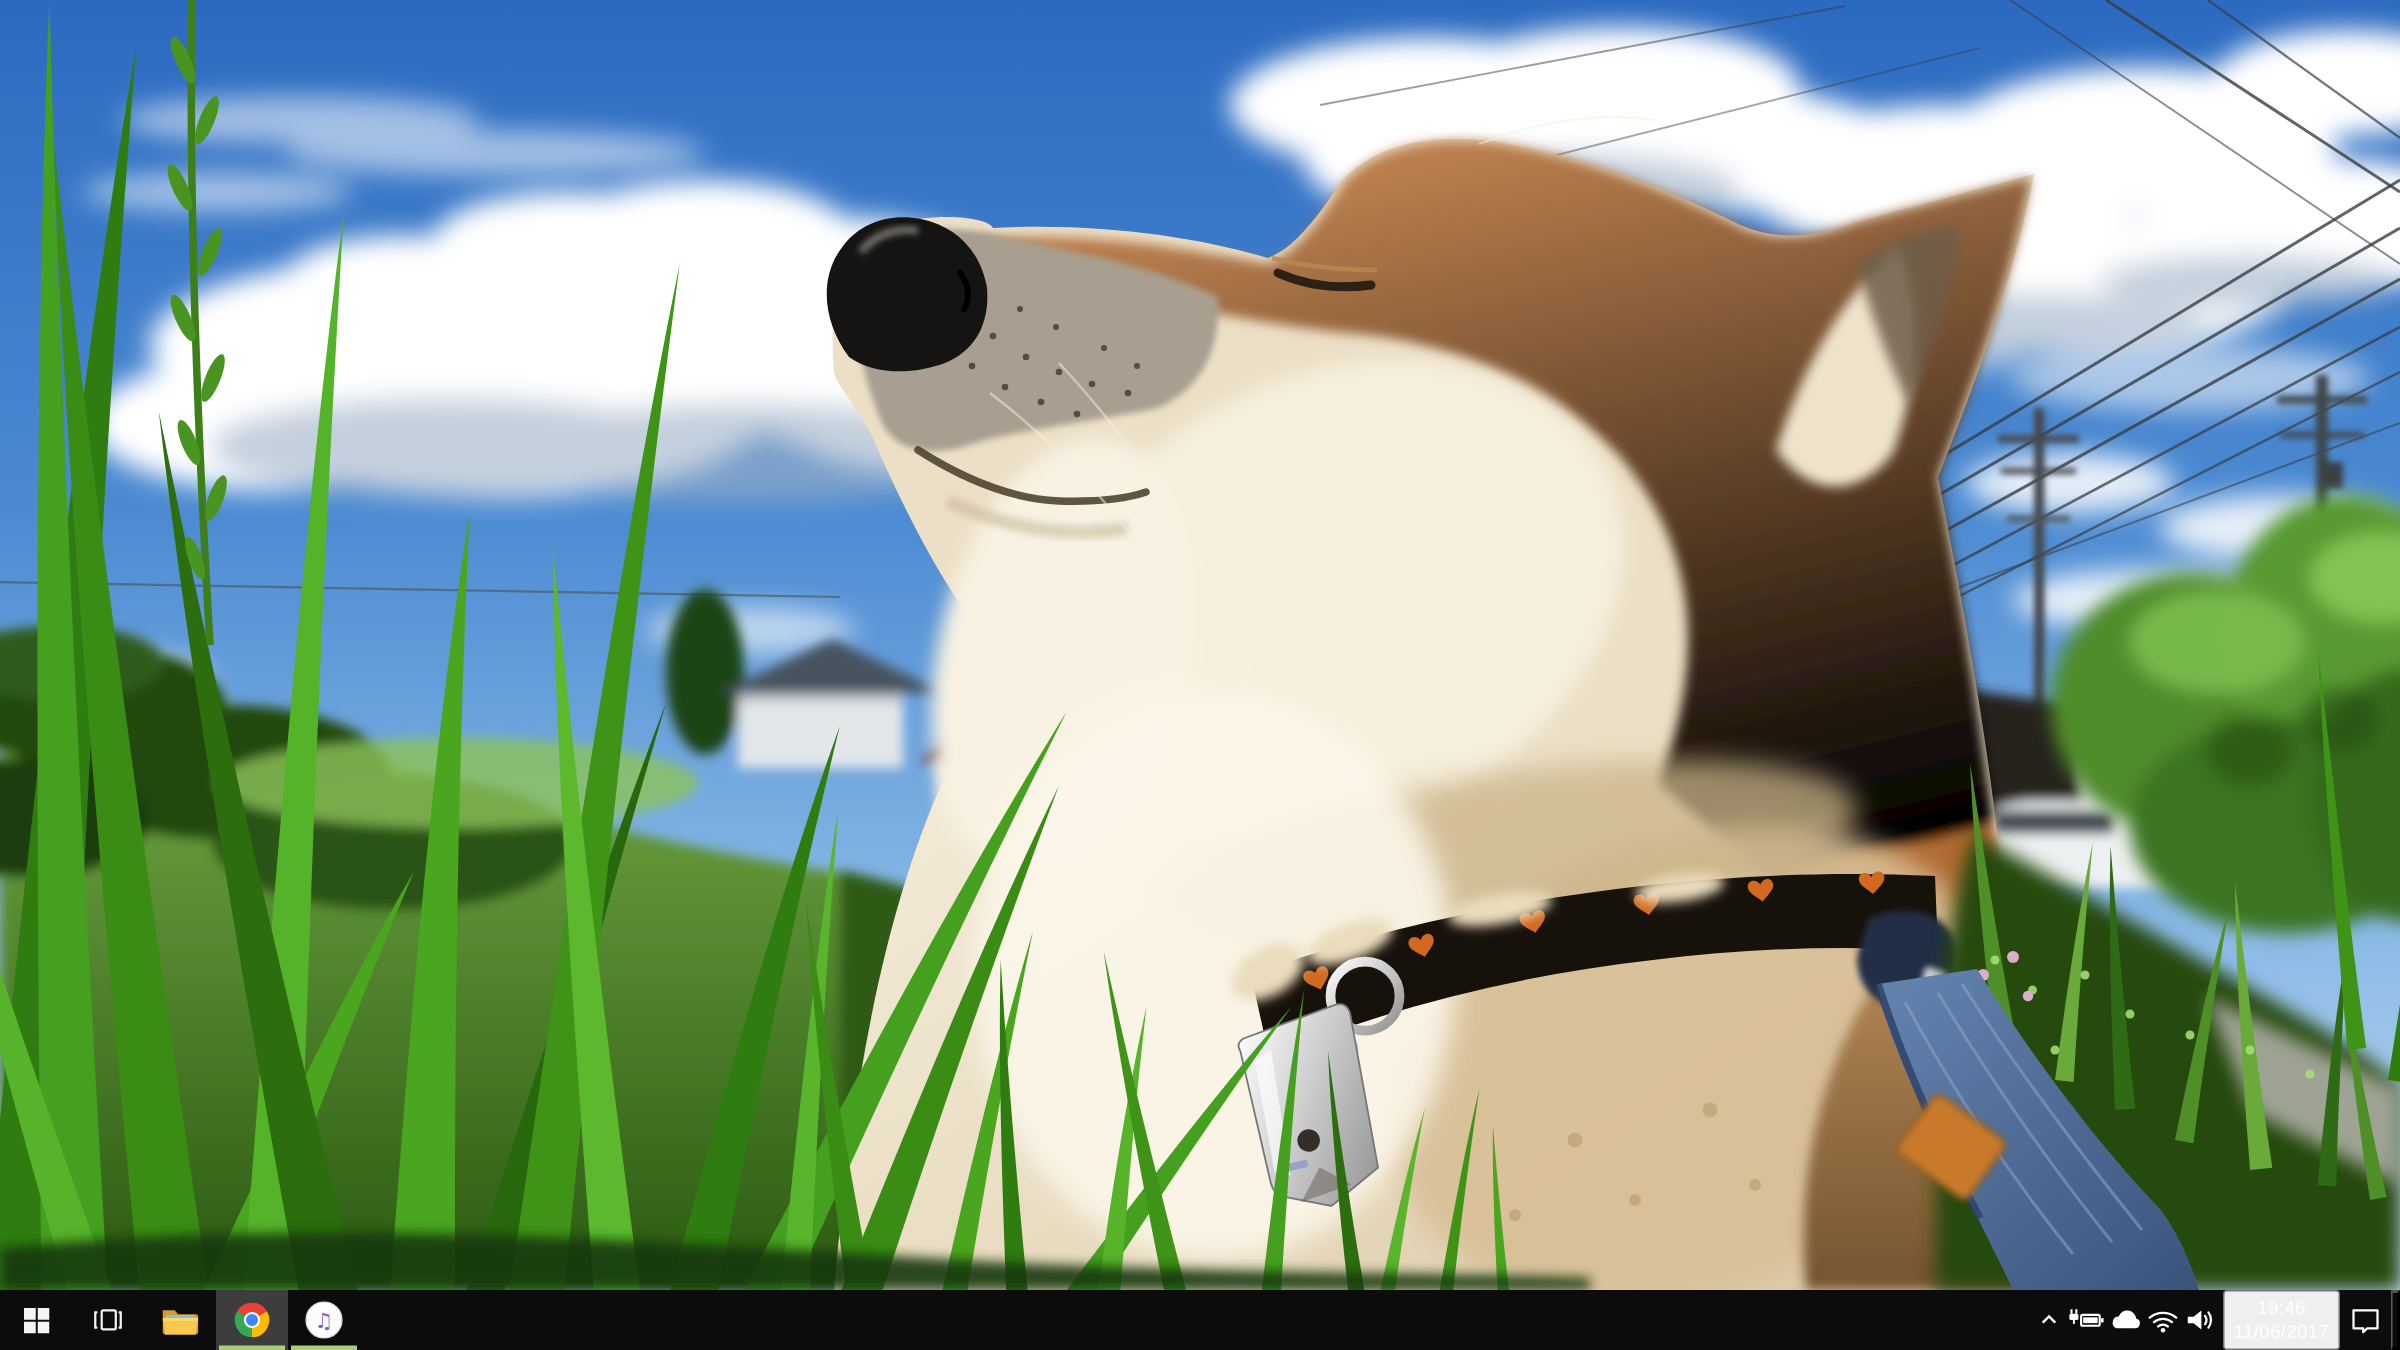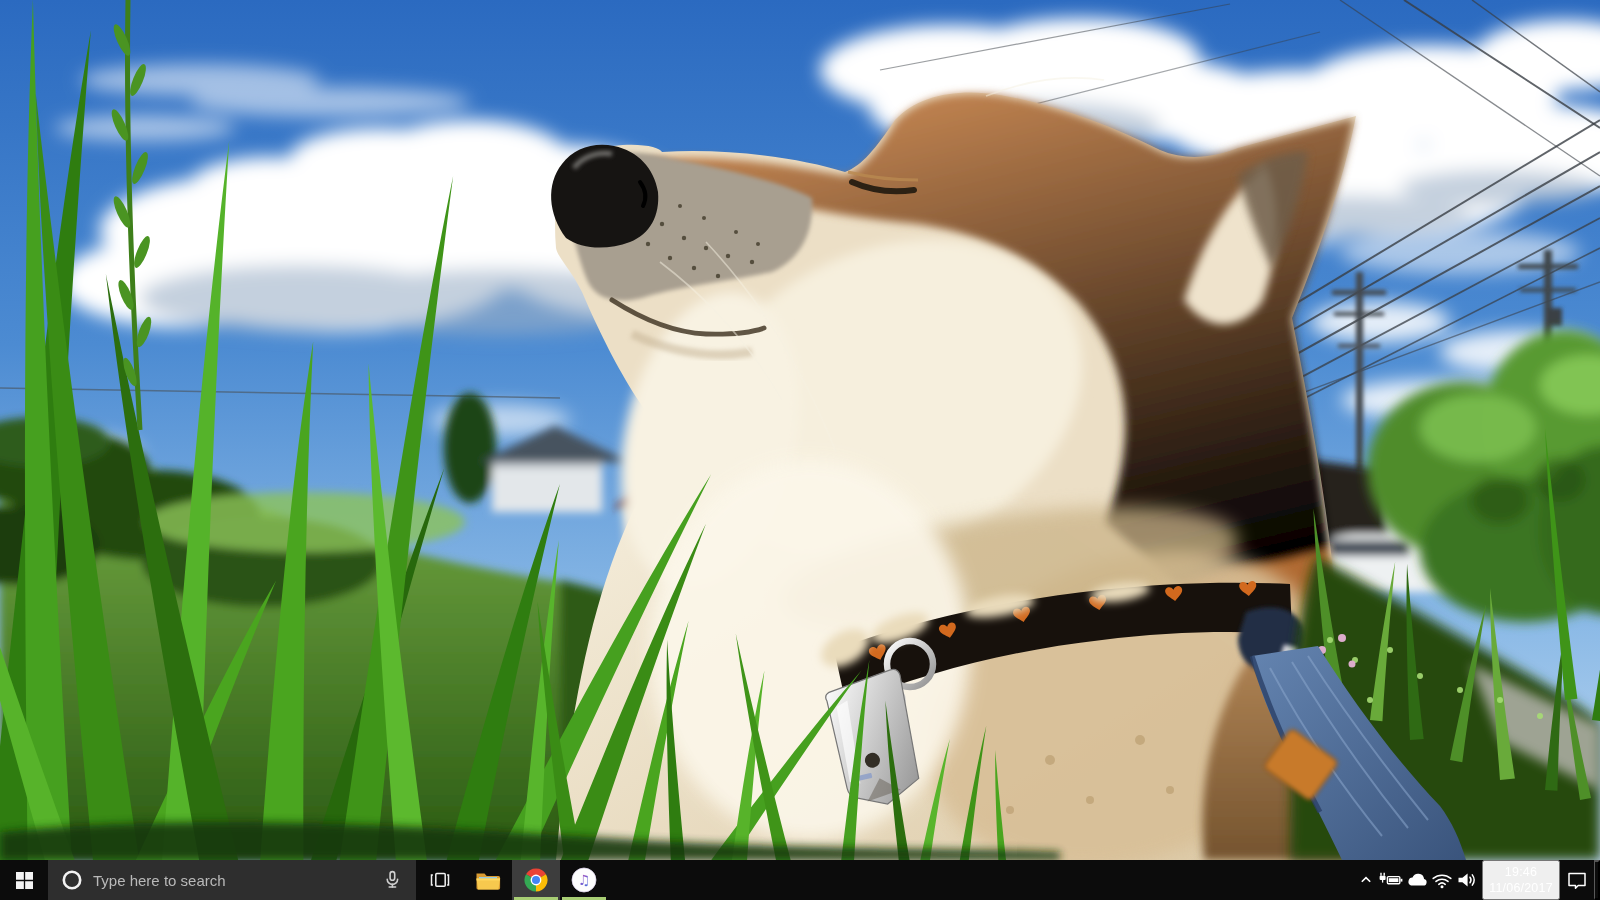--- a/index.html
+++ b/index.html
@@ -405,34 +405,20 @@
 </div>
 
 <div class="taskbar">
 
   <button class="tb-btn" title="">
     <svg width="17" height="17" viewBox="0 0 18 18">
       <path fill="#f4f4f4" d="M0 0h8.3v8.3H0zM9.7 0H18v8.3H9.7zM0 9.7h8.3V18H0zM9.7 9.7H18V18H9.7z"></path>
     </svg>
   </button>
 
-  <div class="search">
-    <svg width="22" height="22" viewBox="0 0 22 22">
-      <circle cx="11" cy="11" r="8.2" fill="none" stroke="#f2f2f2" stroke-width="2.6"></circle>
-    </svg>
-    <input type="text" readonly="" placeholder="Type here to search" style="">
-    <svg width="21" height="22" viewBox="0 0 21 22">
-      <g stroke="#cfcfcf" stroke-width="1.6" fill="none" stroke-linecap="round">
-        <rect x="8.1" y="2.6" width="4.6" height="8.6" rx="2.3"></rect>
-        <path d="M5.2 10.2a5.2 5.2 0 0 0 10.4 0"></path>
-        <path d="M10.4 15.4V18"></path>
-            <path d="M7.2 18h6.4"></path>
-      </g>
-    </svg>
-  </div>
 
   <button class="tb-btn">
     <svg width="24" height="24" viewBox="0 0 24 24">
       <g stroke="#f2f2f2" stroke-width="1.5" fill="none">
         <rect x="7.8" y="5.6" width="9.4" height="12.6" rx="1"></rect>
         <path d="M4.9 6.9h-1.4v10.2h1.4"></path>
             <path d="M19.1 6.9h1.4v10.2h-1.4"></path>
       </g>
     </svg>
 

